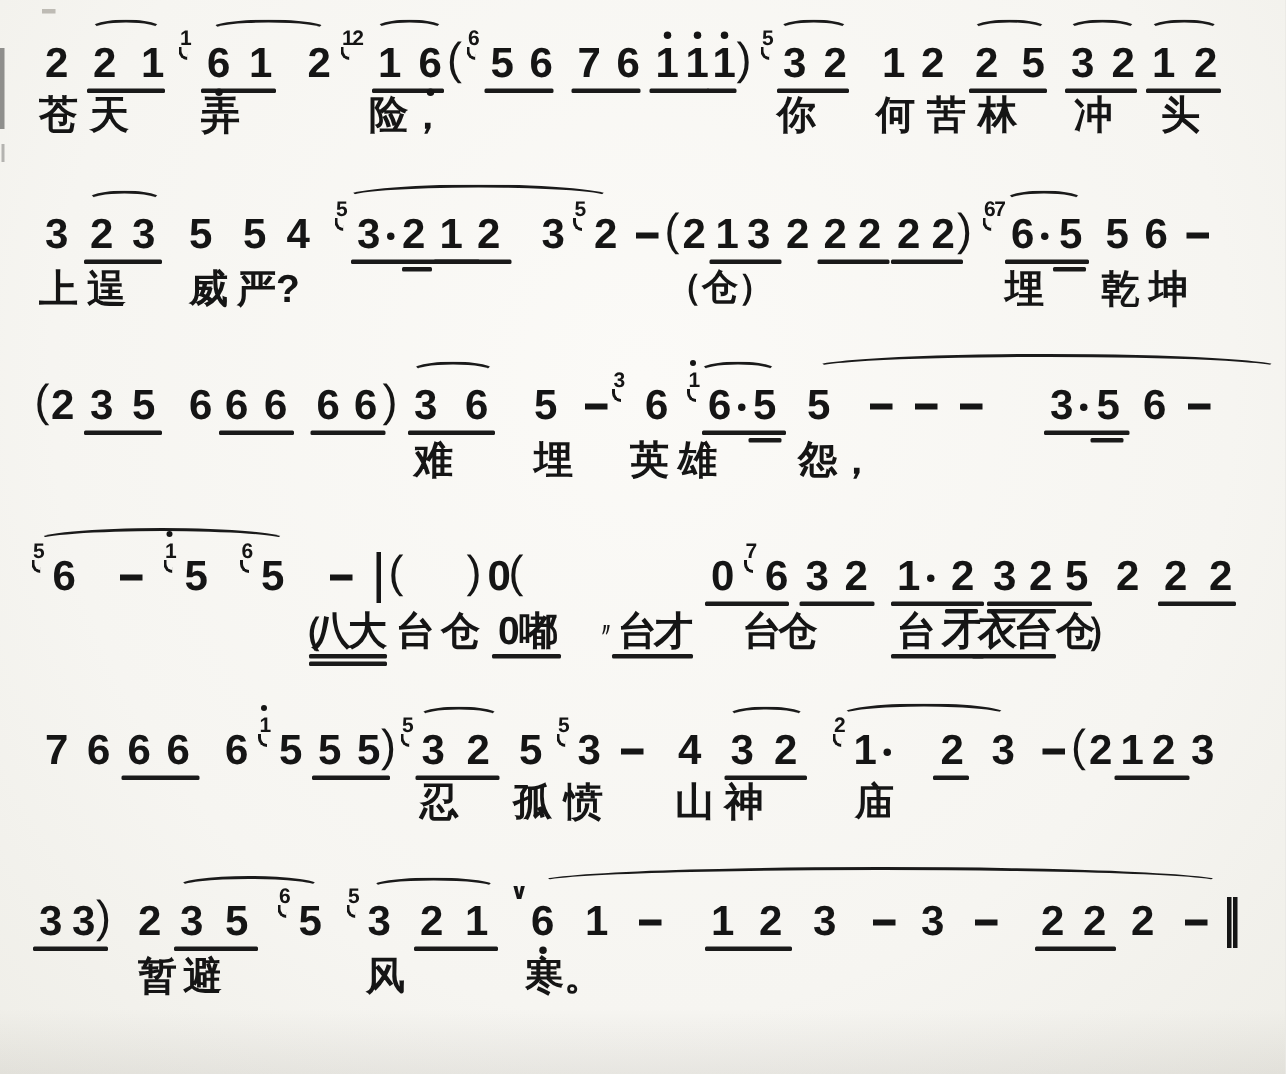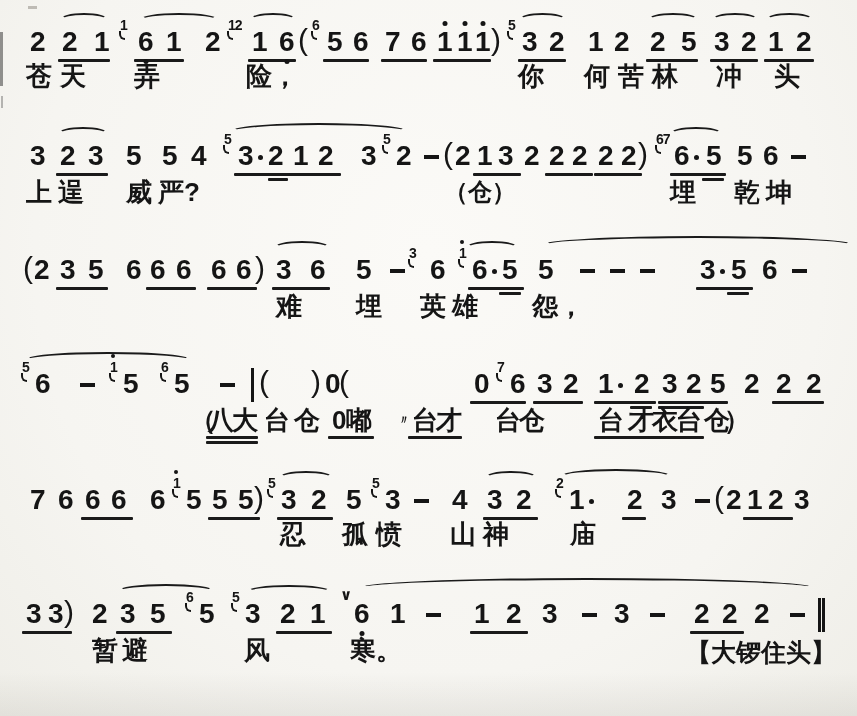--- a/index.html
+++ b/index.html
@@ -38,21 +38,20 @@
     background:linear-gradient(180deg,rgba(0,0,0,0) 0%,rgba(110,105,95,.10) 100%);}
 </style>
 </head>
 <body>
 
 <div id="stage">
   <div class="artifact a1"></div>
   <div class="artifact a2"></div>
   <div class="artifact a3"></div>
   <div class="bottom-band"></div>
-  <span class="gong" style="left:686px;top:636px;">【大锣住头】</span>
 <div class="mline">
       <div class="slur" style="left: 60px; width: 48px; height: 13px; top: 13px;"></div>
       <div class="slur" style="left: 140px; width: 78px; height: 13px; top: 13px;"></div>
       <div class="slur" style="left: 250px; width: 46px; height: 13px; top: 13px;"></div>
       <div class="slur" style="left: 519px; width: 47px; height: 13px; top: 13px;"></div>
       <div class="slur" style="left: 648px; width: 50px; height: 13px; top: 13px;"></div>
       <div class="slur" style="left: 712px; width: 46px; height: 13px; top: 13px;"></div>
       <div class="slur" style="left: 766px; width: 47px; height: 13px; top: 13px;"></div>
       <div class="beam" style="left: 58px; width: 52px; top: 59px;"></div>
       <div class="beam" style="left: 134px; width: 50px; top: 59px;"></div>

